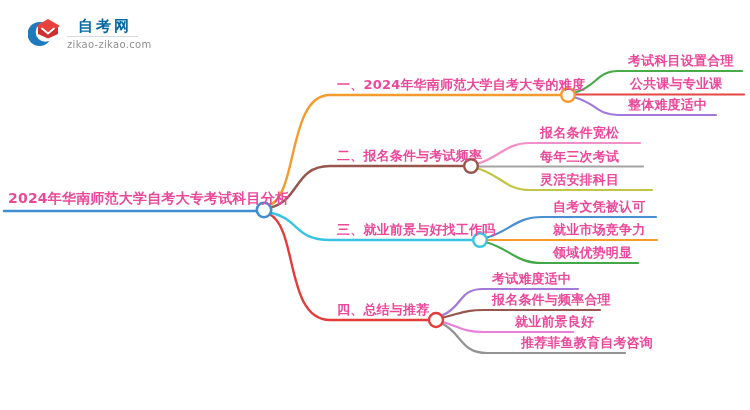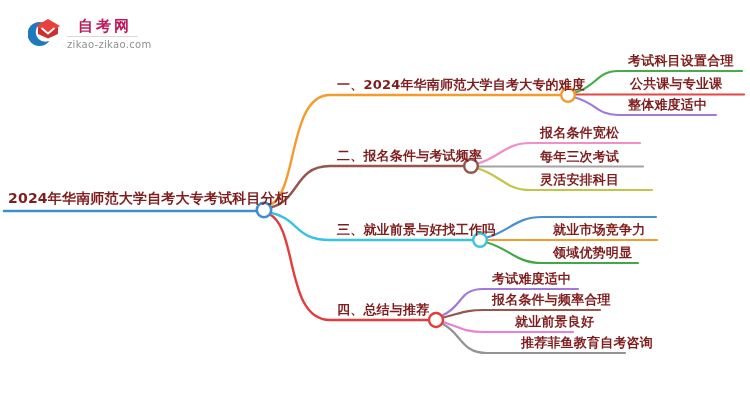--- a/index.html
+++ b/index.html
@@ -3,30 +3,30 @@
 <meta charset="utf-8">
 <style>
   html,body { margin:0; padding:0; background:#ffffff; }
   body { font-family:"DejaVu Sans","Liberation Sans",sans-serif; }
   .canvas {
     position:relative; width:750px; height:410px; background:#ffffff; overflow:hidden;
   }
   .mapsvg { position:absolute; left:0; top:0; }
   .lbl {
     position:absolute; white-space:nowrap; line-height:1.2;
-    font-size:13px; font-weight:600; color:#7f1d1d; letter-spacing:0.2px;
+    font-size:13px; font-weight:600; color:#ec4899; letter-spacing:0.2px;
   }
   .lbl-root { font-size:14px; }
   .lbl-branch { font-size:13px; }
   .lbl-child { font-size:13px; }
   .logo { position:absolute; left:0; top:0; width:170px; height:60px; cursor:pointer; }
   .logo-icon { position:absolute; left:28px; top:16px; }
   .logo-name {
     position:absolute; left:78px; top:17px; font-size:15px; font-weight:bold;
-    color:#be185d; letter-spacing:3px;
+    color:#0369a1; letter-spacing:3px;
   }
   .logo-sep { position:absolute; left:67px; top:36px; width:71px; height:1px; background:#d9d9d9; }
   .logo-url { position:absolute; left:67px; top:39px; font-size:10px; color:#909090; letter-spacing:0.3px; }
 </style>
 </head>
 <body>
 
 <div class="canvas">
 
   <svg class="mapsvg" width="750" height="410" viewBox="0 0 750 410">
@@ -86,20 +86,21 @@
   <div class="lbl lbl-child" style="left:628px; top:53px;">考试科目设置合理</div>
   <div class="lbl lbl-child" style="left:630px; top:76px;">公共课与专业课</div>
   <div class="lbl lbl-child" style="left:628px; top:97px;">整体难度适中</div>
 
   <div class="lbl lbl-branch" style="left:337px; top:148px;">二、报名条件与考试频率</div>
   <div class="lbl lbl-child" style="left:540px; top:125px;">报名条件宽松</div>
   <div class="lbl lbl-child" style="left:540px; top:149px;">每年三次考试</div>
   <div class="lbl lbl-child" style="left:540px; top:172px;">灵活安排科目</div>
 
   <div class="lbl lbl-branch" style="left:337px; top:222px;">三、就业前景与好找工作吗</div>
+  <div class="lbl lbl-child" style="left:553px; top:199px;">自考文凭被认可</div>
   <div class="lbl lbl-child" style="left:553px; top:222px;text-align:right;">就业市场竞争力</div>
   <div class="lbl lbl-child" style="left:553px; top:245px;">领域优势明显</div>
 
   <div class="lbl lbl-branch" style="left:337px; top:302px;">四、总结与推荐</div>
   <div class="lbl lbl-child" style="left:492px; top:271px;">考试难度适中</div>
   <div class="lbl lbl-child" style="left:492px; top:292px;">报名条件与频率合理</div>
   <div class="lbl lbl-child" style="left:515px; top:314px;">就业前景良好</div>
   <div class="lbl lbl-child" style="left:497px; top:335px;margin-left:24px;">推荐菲鱼教育自考咨询</div>
 
 </div>

